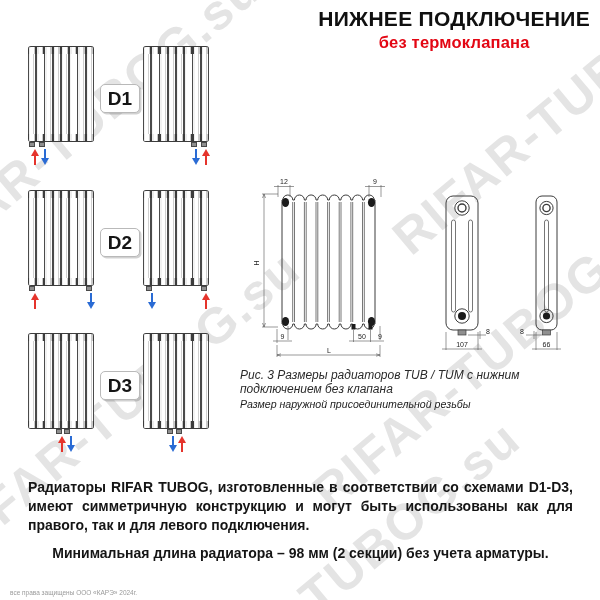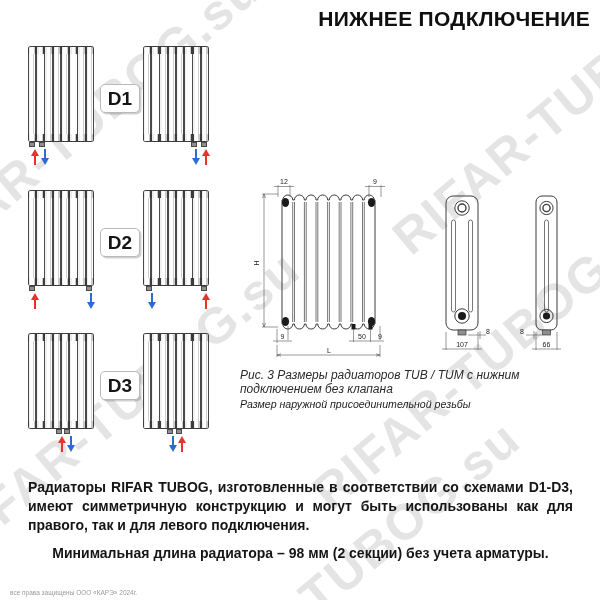--- a/index.html
+++ b/index.html
@@ -71,20 +71,21 @@
   <span class="wm" style="left:-50px;top:520px">RIFAR-TUBOG.su</span>
   <span class="wm" style="left:170px;top:690px">RIFAR-TUBOG.su</span>
   <span class="wm" style="left:320px;top:470px">RIFAR-TUBOG.su</span>
   <span class="wm" style="left:400px;top:215px">RIFAR-TUBOG.su</span>
 </div>
 
 <div class="content">
 
   <div class="hdr">
     <div class="hdr-title">НИЖНЕЕ ПОДКЛЮЧЕНИЕ</div>
+    <div class="hdr-sub">без термоклапана</div>
   </div>
 
   <div class="scheme-row row-d1">
     <div class="radiator rad-left">
       <div class="rad-caps top"></div>
       <div class="rad-tubes"></div>
       <div class="rad-caps bottom"></div>
       <div class="stub" style="left:1px"></div>
       <div class="stub" style="left:11px"></div>
     </div>

